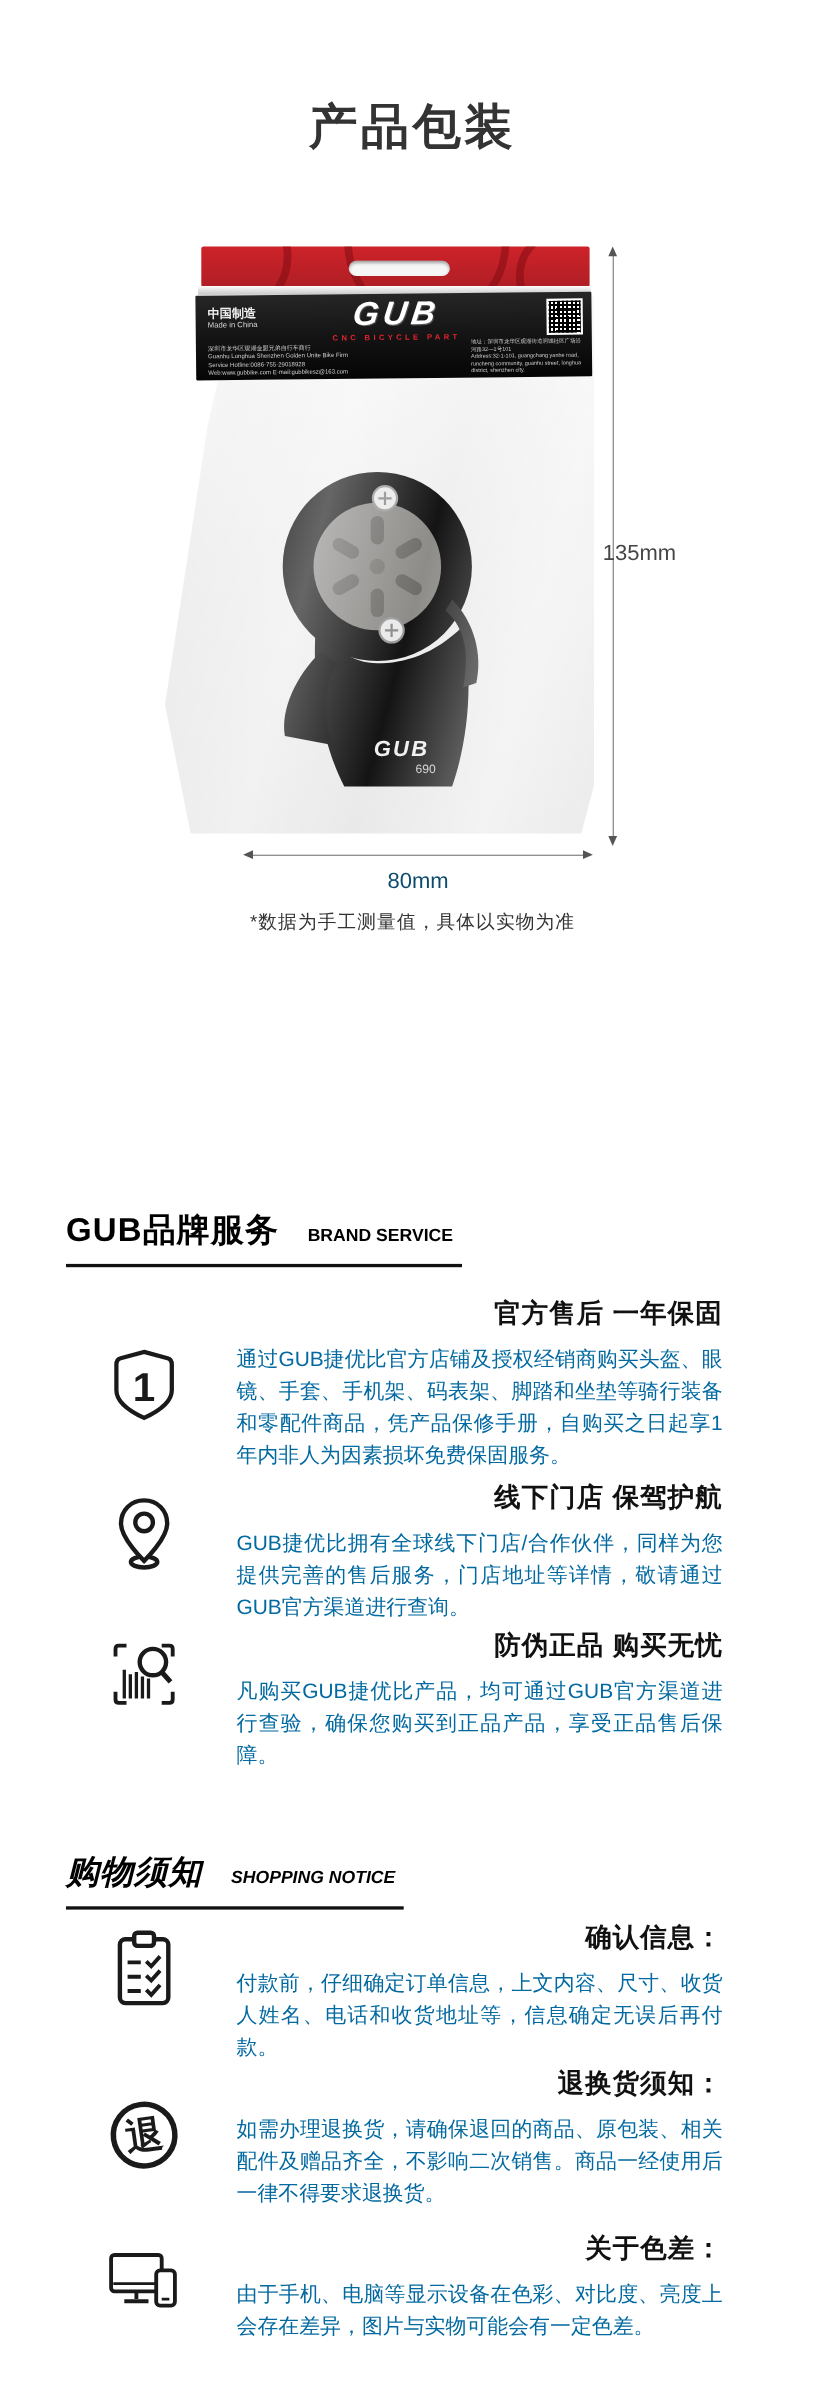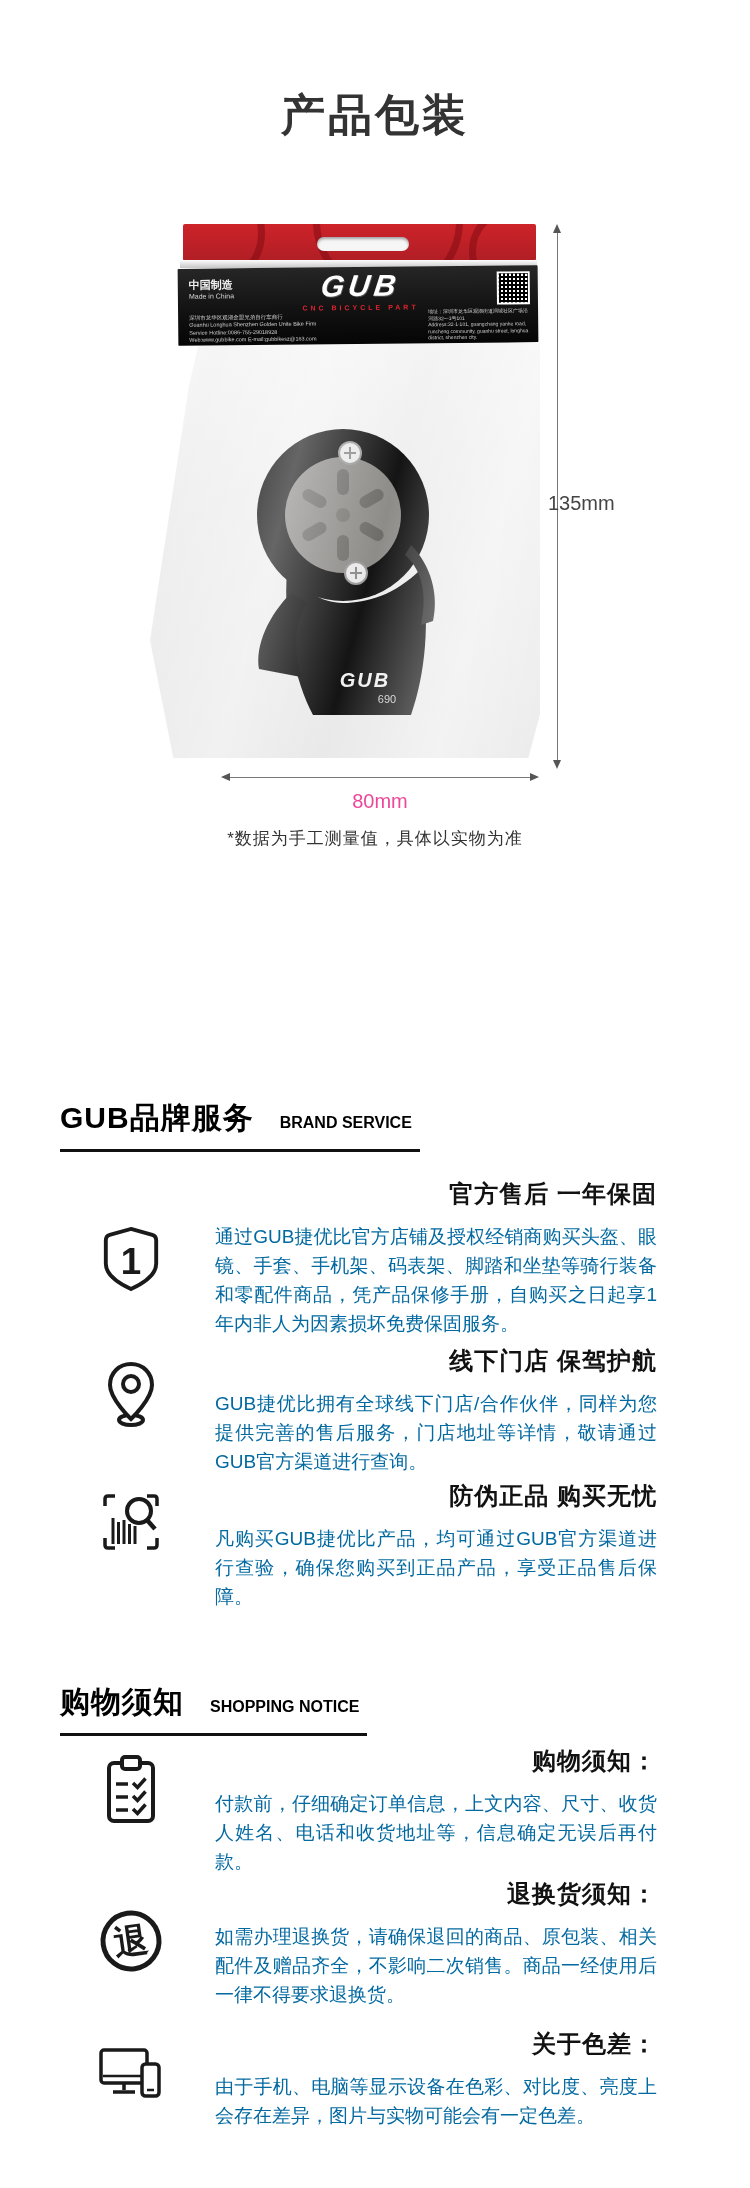--- a/index.html
+++ b/index.html
@@ -80,35 +80,35 @@
   
   .dim-line { position:absolute; background:#777; }
   .dim-v { left:557px; top:231px; width:1px; height:532px; }
   .dim-h { left:224px; top:777px; width:312px; height:1px; }
   .arr { position:absolute; width:0; height:0; }
   .arr-up    { left:553px; top:224px; border-left:4px solid transparent; border-right:4px solid transparent; border-bottom:9px solid #555; }
   .arr-down  { left:553px; top:760px; border-left:4px solid transparent; border-right:4px solid transparent; border-top:9px solid #555; }
   .arr-left  { left:221px; top:773px; border-top:4px solid transparent; border-bottom:4px solid transparent; border-right:9px solid #555; }
   .arr-right { left:530px; top:773px; border-top:4px solid transparent; border-bottom:4px solid transparent; border-left:9px solid #555; }
   .dim-height-label { position:absolute; left:548px; top:492px; font-size:20px; color:#454545; }
-  .dim-width-label  { position:absolute; left:224px; top:790px; width:312px; text-align:center; font-size:20px; color:#ec4899; }
+  .dim-width-label  { position:absolute; left:224px; top:790px; width:312px; text-align:center; font-size:20px; color:#0c4a6e; }
   .measure-note {
     position:absolute; top:827px; left:0; width:100%; text-align:center;
     font-size:17px; color:#333; letter-spacing:1px;
   }
 
   
   .section-heading {
     position:absolute; left:60px; display:flex; align-items:baseline; gap:26px;
     border-bottom:3px solid #111; padding:0 8px 10px 0;
   }
   .heading-cn { font-size:30px; font-weight:800; color:#000; letter-spacing:1px; }
   .heading-en { font-size:16px; font-weight:600; color:#000; }
   .svc-heading    { top:1098px; }
-  .notice-heading { top:1682px; }
+  .notice-heading { top:1682px;font-style:italic; }
 
   
   .info-item { position:absolute; left:95px; width:562px; display:flex; }
   .icon-col { width:72px; flex:none; display:flex; justify-content:center; align-items:flex-start; }
   .text-col { margin-left:48px; width:442px; }
   .item-title { font-size:24px; font-weight:700; color:#111; margin:0 0 12px; letter-spacing:1px;text-align:right; }
   .item-desc  { font-size:19px; line-height:29px; color:#0369a1; margin:0; text-align:justify; }
   .svc-1 { top:1178px; } .svc-1 .icon-col { padding-top:46px; }
   .svc-2 { top:1345px; } .svc-2 .icon-col { padding-top:14px; }
   .svc-3 { top:1480px; } .svc-3 .icon-col { padding-top:10px; }
@@ -262,21 +262,21 @@
           <path d="M15 31 H27"></path>
             <path d="M32 30 l4.5 4.5 8-9"></path>
           <path d="M15 44 H27"></path>
             <path d="M32 43 l4.5 4.5 8-9"></path>
           <path d="M15 57 H27"></path>
             <path d="M32 56 l4.5 4.5 8-9"></path>
         </g>
       </svg>
     </div>
     <div class="text-col">
-      <p class="item-title">购物须知：</p>
+      <p class="item-title">确认信息：</p>
       <p class="item-desc">付款前，仔细确定订单信息，上文内容、尺寸、收货人姓名、电话和收货地址等，信息确定无误后再付款。</p>
     </div>
   </div>
 
   <div class="info-item not-2">
     <div class="icon-col">
       <svg class="rotate-slight" width="70" height="70" viewBox="0 0 70 70">
         <circle class="icon-stroke" cx="35" cy="35" r="28" stroke-width="5"></circle>
         <text x="35" y="47" font-size="34" font-weight="700" text-anchor="middle" fill="#1a1a1a">退</text>
       </svg>

